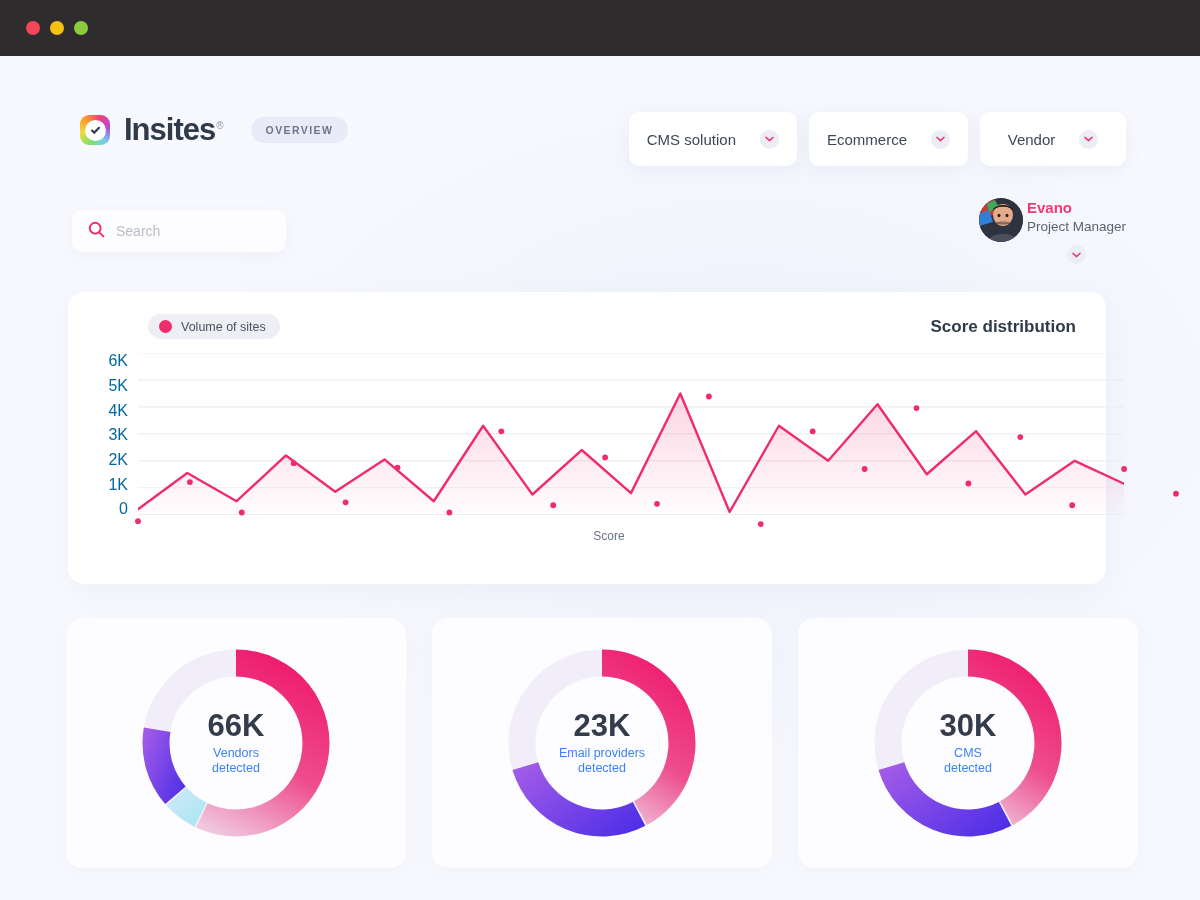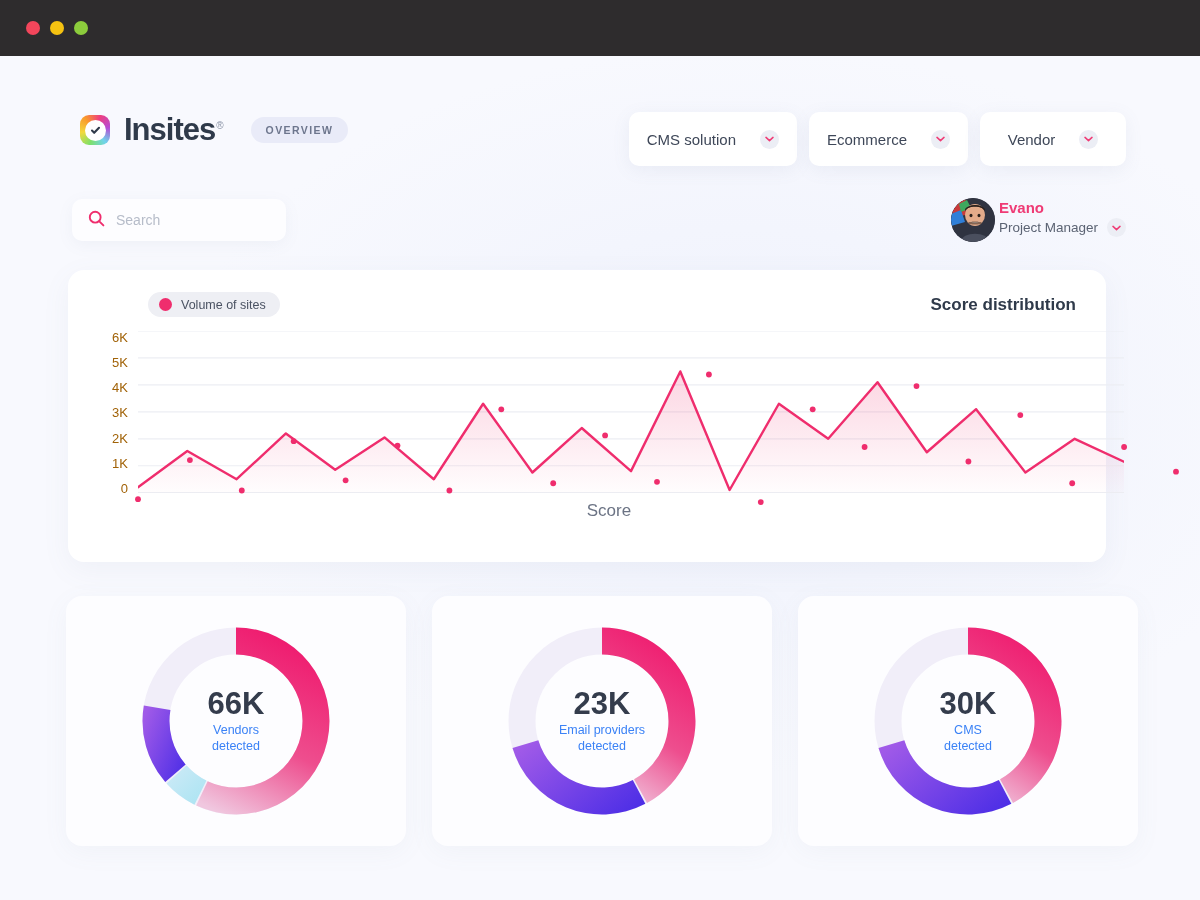--- a/index.html
+++ b/index.html
@@ -122,21 +122,21 @@
 
   .user { display: flex; align-items: flex-start; gap: 4px; }
   .avatar {
     width: 44px; height: 44px; border-radius: 50%;
     overflow: hidden; flex: none;
     background: #3a3c49;
     position: relative;
   }
   .user-meta { line-height: 1.35; }
   .user-name { font-size: 15px; font-weight: bold; color: #ef3b75; }
-  .user-role-row { display: flex; align-items: center; gap: 9px; }
+  .user-role-row { display: flex; align-items: center; gap: 9px; flex-direction: column; }
   .user-role { font-size: 13.5px; color: #5b6373; }
 
   
   .card {
     position: relative;
     background: #ffffff;
     border-radius: 16px;
     box-shadow: 0 8px 28px rgba(120,128,160,0.07);
   }
   .chart-card {
@@ -166,27 +166,27 @@
     position: relative;
     margin-top: 14px;
     height: 190px;
   }
   .y-axis {
     position: absolute; left: 0; top: 0; bottom: 26px;
     width: 34px;
     display: flex; flex-direction: column; justify-content: space-between;
     align-items: flex-end;
   }
-  .y-tick { font-size: 13px; color: #a16207; line-height: 1; }
+  .y-tick { font-size: 16px; color: #0369a1; line-height: 1; }
   .plot {
     position: absolute; left: 44px; right: 0; top: 0; bottom: 26px;
   }
   .x-label {
     position: absolute; left: 44px; right: 0; bottom: 0;
-    text-align: center; font-size: 17px; color: #6b7384;
+    text-align: center; font-size: 12px; color: #6b7384;
   }
 
   
   .donut-row {
     position: relative;
     display: flex; gap: 26px;
     margin: 34px 50px 0 54px;
   }
   .donut-card {
     flex: 1;

